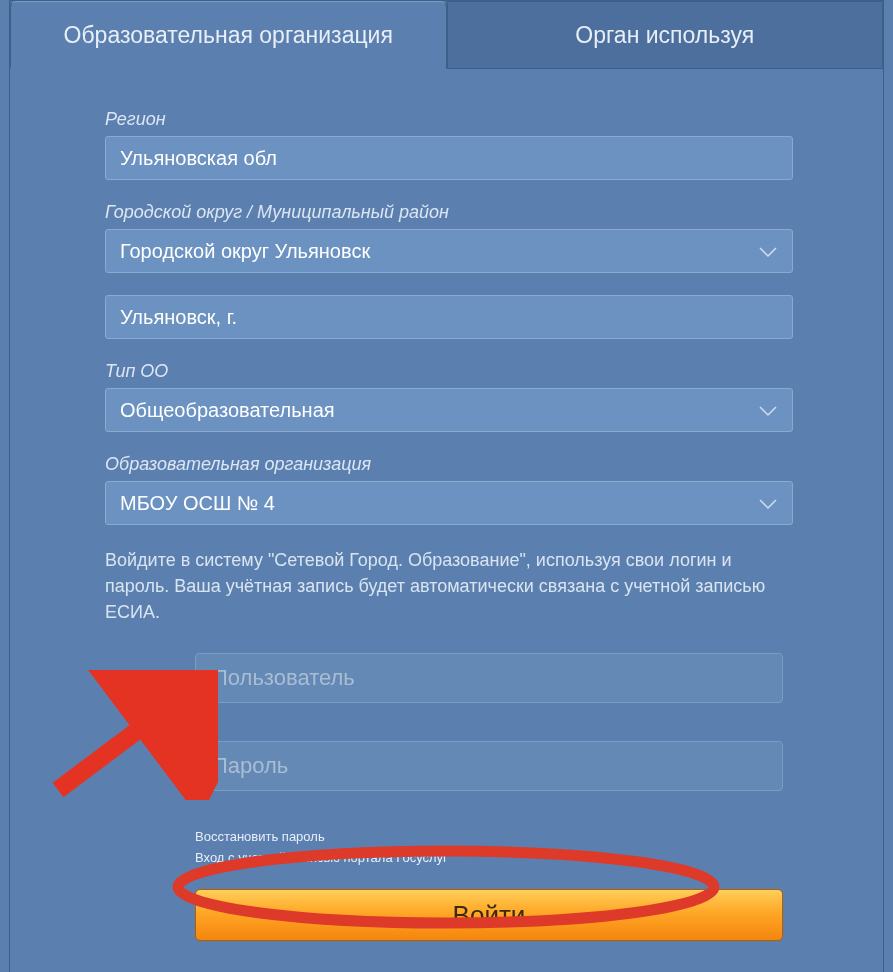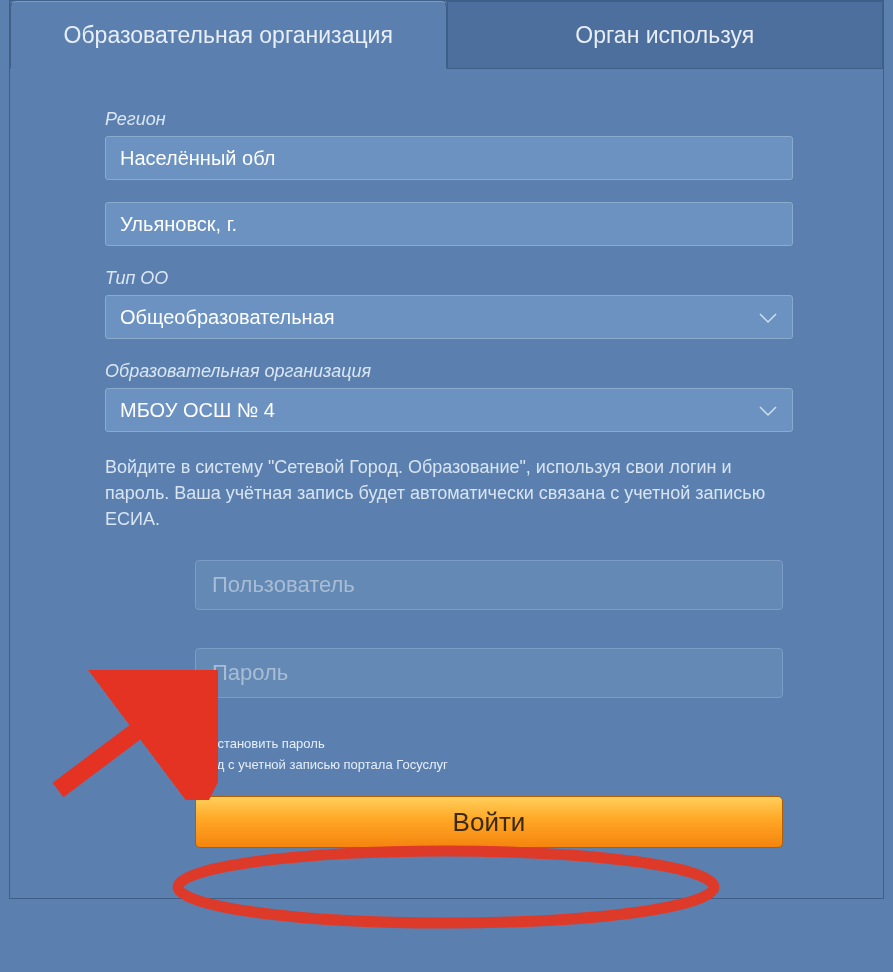--- a/index.html
+++ b/index.html
@@ -143,25 +143,34 @@
     <div class="tab inactive">
       <span>Орган используя</span>
     </div>
   </div>
 
   <div class="content">
 
     <div class="field">
       <span class="label">Регион</span>
       <div class="select">
-        <span>Населённый обл</span>
-      </div>
-    </div>
-
-    <div class="field">
+        <span>Ульяновская обл</span>
+      </div>
+    </div>
+
+    <div class="field">
+      <span class="label">Городской округ / Муниципальный район</span>
+      <div class="select">
+        <span>Городской округ Ульяновск</span>
+        <span class="chevron">
+          <svg width="20" height="12" viewBox="0 0 20 12">
+              <polyline points="2,2 10,10 18,2" fill="none" stroke="#cfe0ef" stroke-width="1.5"></polyline>
+            </svg>
+        </span>
+      </div>
     </div>
 
     <div class="field">
       <div class="select">
         <span>Ульяновск, г.</span>
       </div>
     </div>
 
     <div class="field">
       <span class="label">Тип ОО</span>

